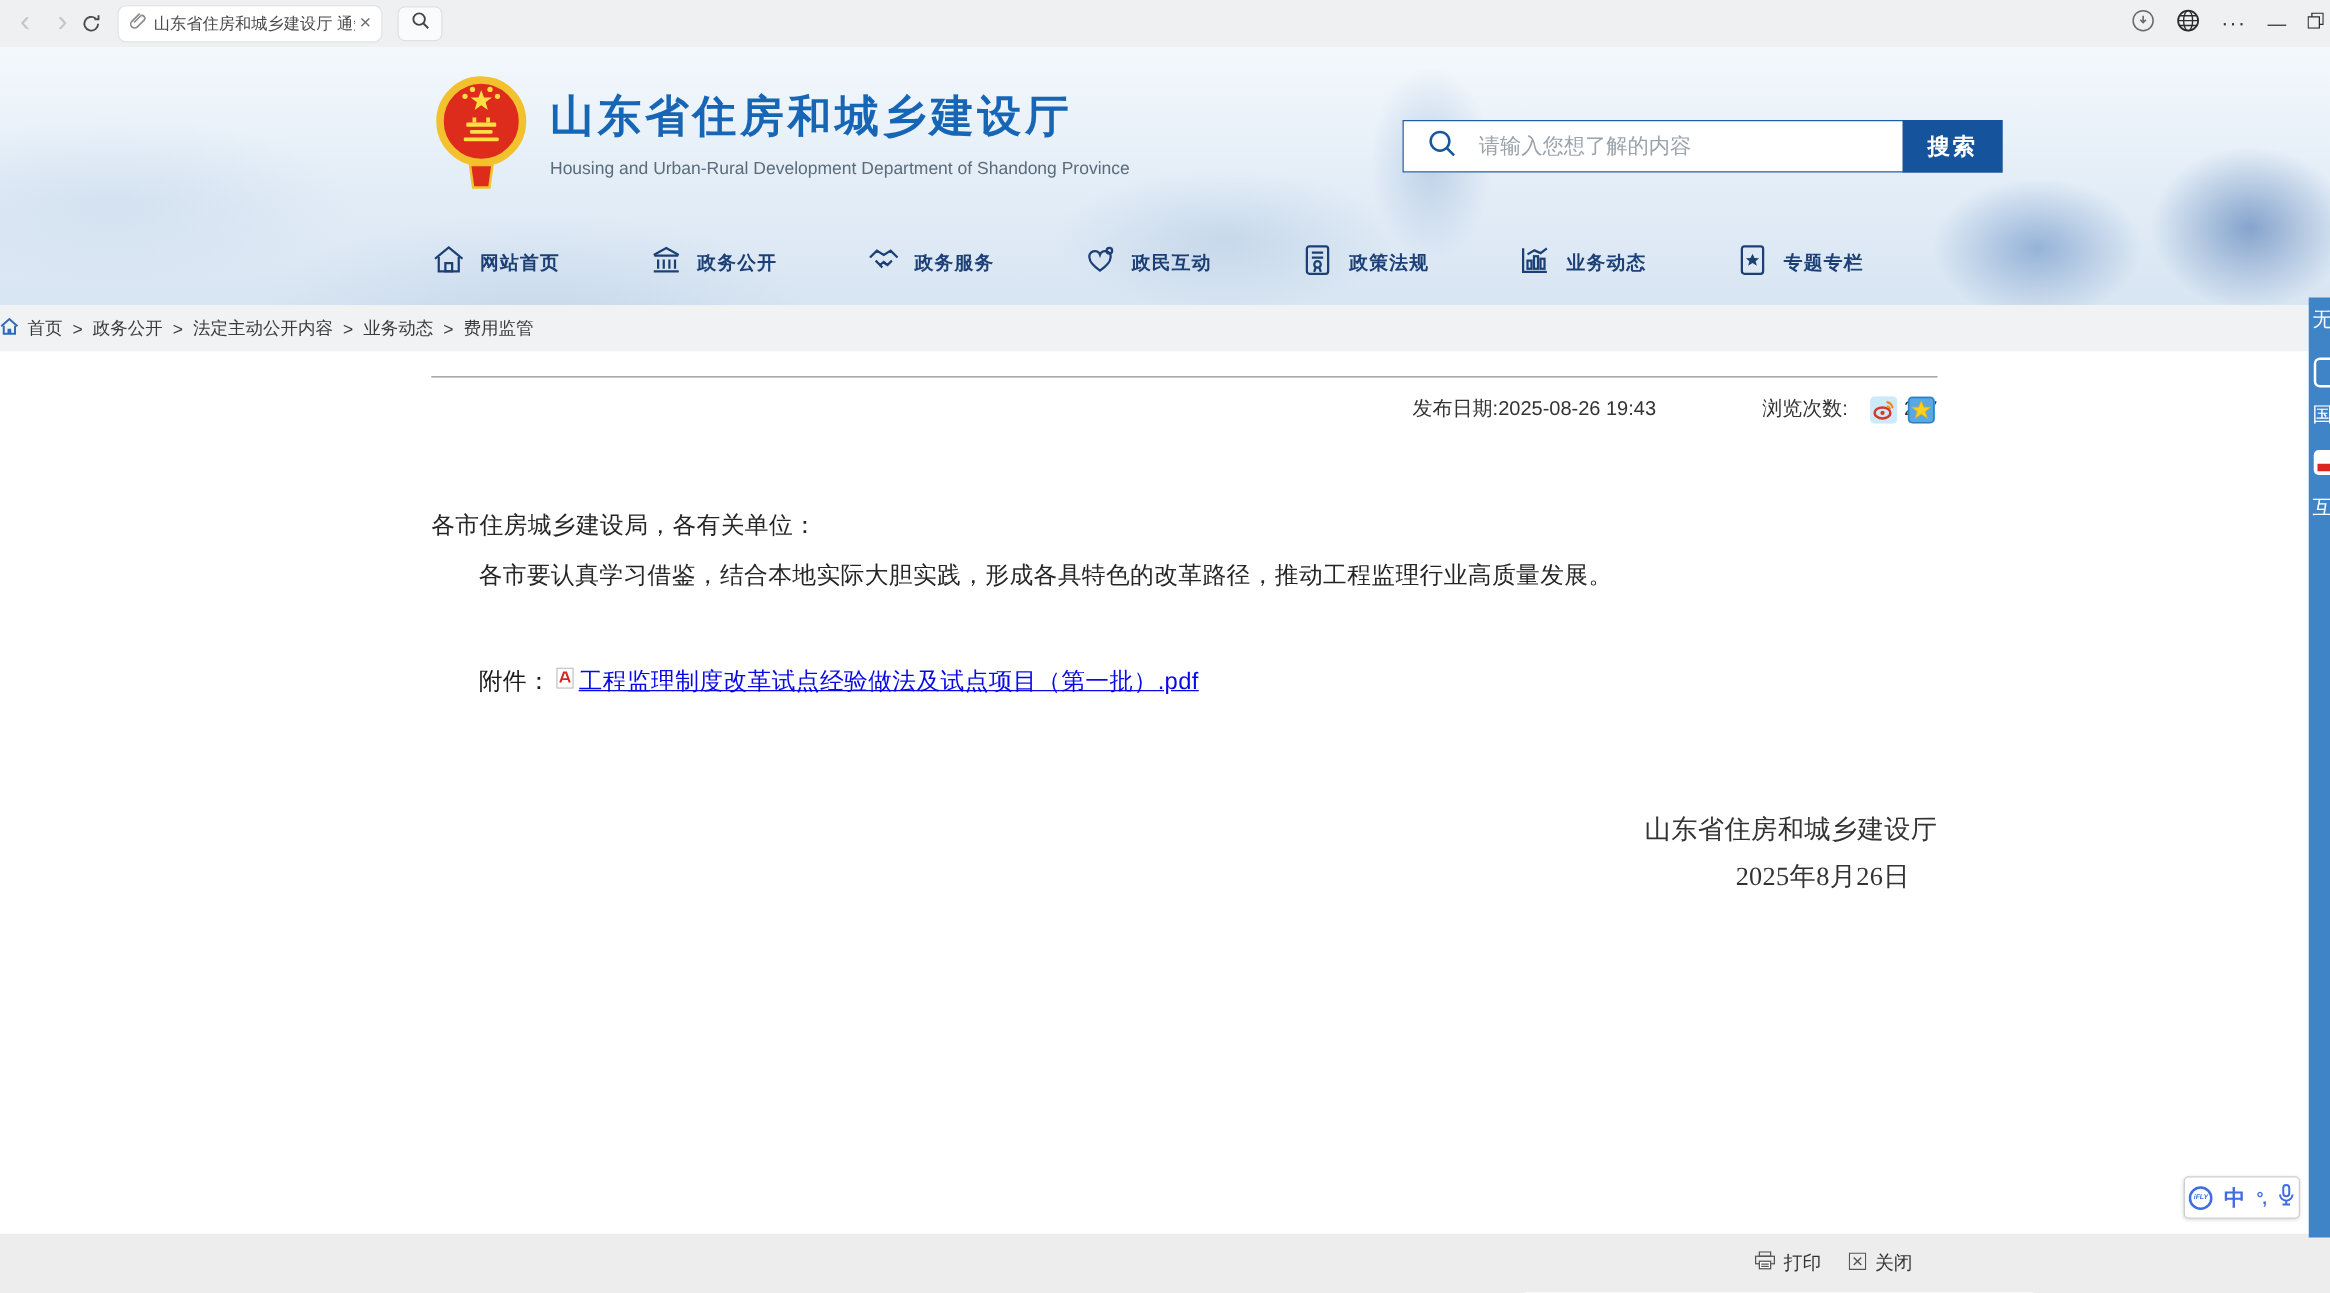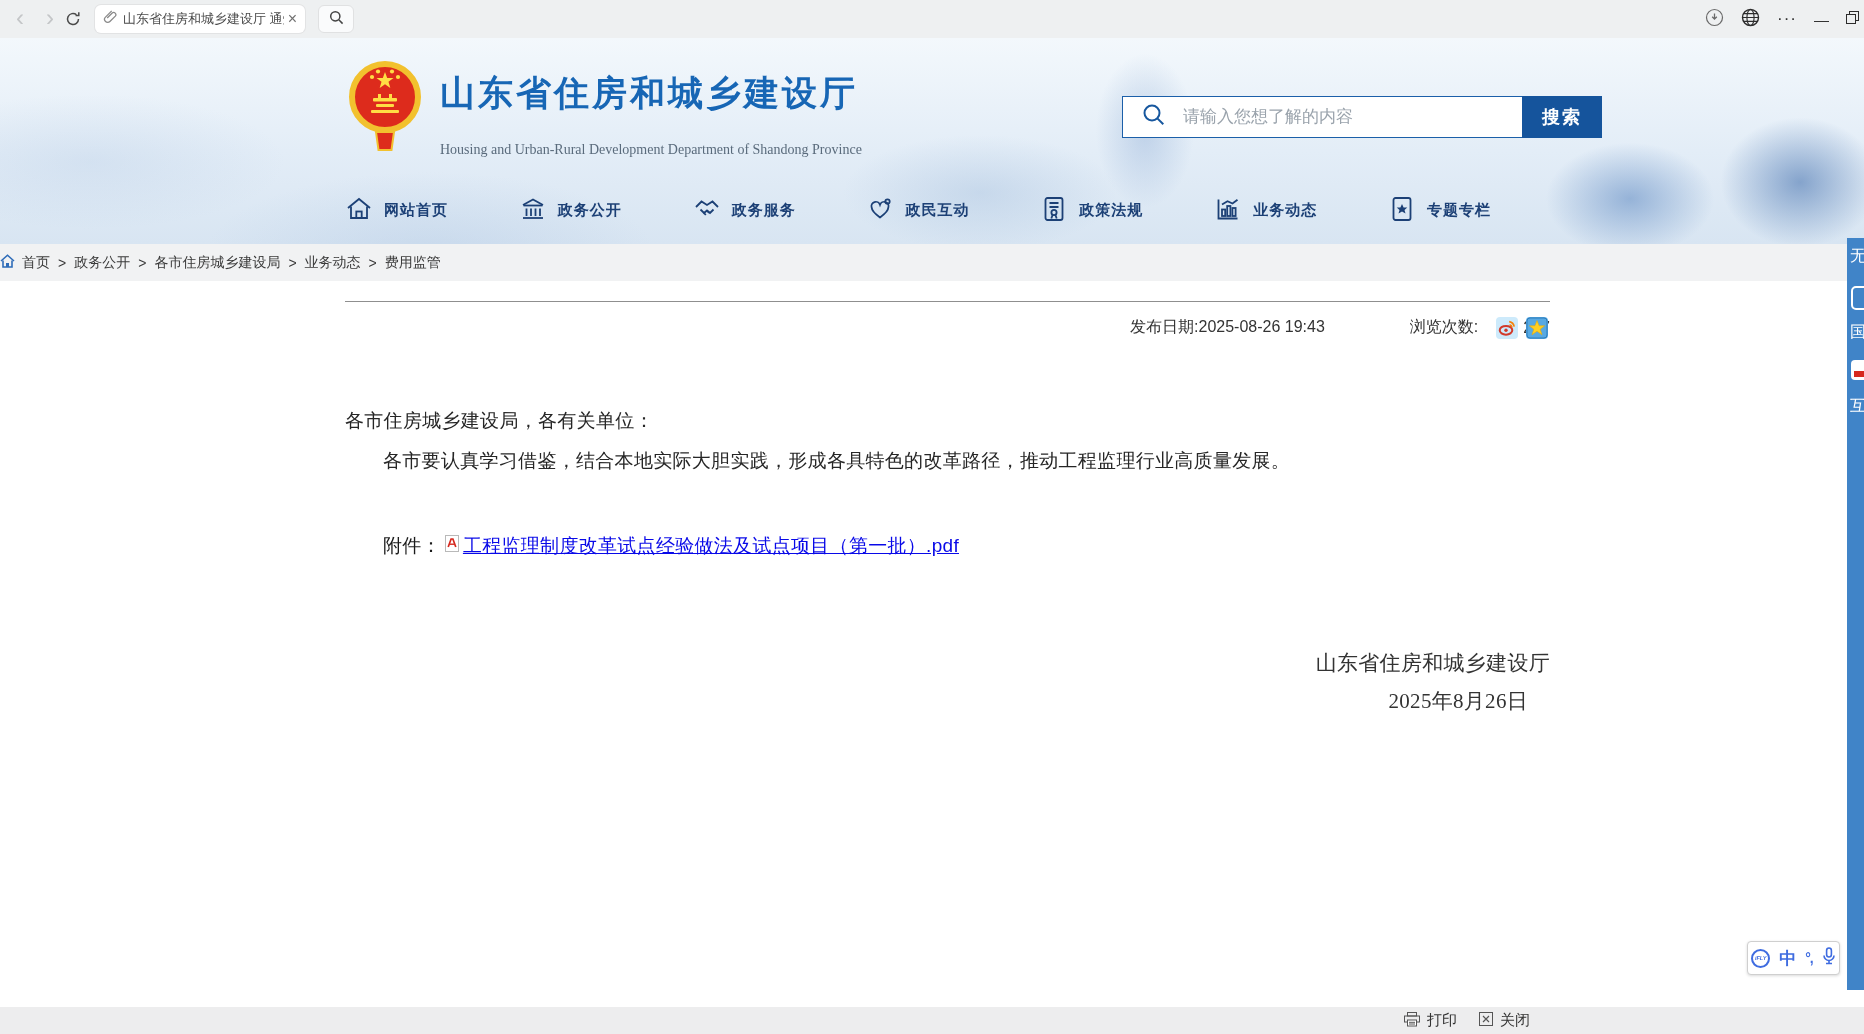--- a/index.html
+++ b/index.html
@@ -29,21 +29,21 @@
       radial-gradient(ellipse 110px 90px at 1800px 70%, rgba(72,116,176,.6), rgba(72,116,176,0) 72%),
       radial-gradient(ellipse 70px 110px at 1145px 45%, rgba(128,162,208,.38), rgba(128,162,208,0) 70%),
       radial-gradient(ellipse 190px 80px at 980px 75%, rgba(150,180,215,.32), rgba(150,180,215,0) 72%),
       radial-gradient(ellipse 300px 110px at 430px 105%, rgba(168,193,224,.33), rgba(168,193,224,0) 75%),
       radial-gradient(ellipse 260px 90px at 90px 60%, rgba(175,198,226,.28), rgba(175,198,226,0) 75%),
       linear-gradient(180deg,#f3f8fc 0%,#e3edf7 55%,#d8e5f2 100%);
   }
   .emblem{position:absolute;left:348px;top:20px;}
   .brand{position:absolute;left:440px;top:32px;}
   .site-title{font-size:35px;font-weight:bold;color:#1766b5;letter-spacing:3px;}
-  .site-sub{margin-top:25px;font-size:14px;color:#5a6b7c;font-family:Liberation Serif, serif;}
+  .site-sub{margin-top:9px;font-size:14px;color:#5a6b7c;}
   .search-box{position:absolute;left:1122px;top:58px;width:480px;height:42px;background:#fff;
     border:1px solid #1b5fa9;box-sizing:border-box;display:flex;align-items:center;padding-left:18px;}
   .search-box input{flex:1;border:none;outline:none;font-size:17px;color:#333;margin-left:14px;background:transparent;
     font-family:"Liberation Sans","DejaVu Sans",sans-serif;}
   .search-box input::placeholder{color:#9aa3ac;}
   .search-btn{width:80px;height:42px;margin:-1px -1px -1px 0;border:none;background:#15549c;color:#fff;
     font-size:18px;font-weight:bold;letter-spacing:2px;font-family:inherit;}
   .main-nav{position:absolute;left:345px;top:150px;width:1146px;height:44px;display:flex;
     justify-content:space-between;align-items:center;}
   .nav-item{display:flex;align-items:center;gap:11px;}
@@ -64,21 +64,21 @@
   .share-icons{position:absolute;right:2px;top:0;display:flex;gap:8px;}
   .doc-body{margin-top:58px;font-size:19px;color:#262626;line-height:40px;text-align:justify;letter-spacing:.3px;}
   .doc-body p{margin:0;}
   .indent{text-indent:2em;}
   .attach-row{margin-top:45px;padding-left:38px;display:flex;align-items:center;gap:4px;font-size:19px;color:#1a1a1a;}
   .attach-link{color:#0909e8;text-decoration:underline;cursor:pointer;}
   .sig-block{margin-top:78px;text-align:right;font-family:"Liberation Serif","DejaVu Serif",serif;
     font-size:21px;color:#333;line-height:38px;}
   .sig-date{padding-right:22px;}
   
-  .page-footer{position:absolute;left:0;bottom:0;width:1864px;height:27px;background:#ededee;
+  .page-footer{position:absolute;left:0;bottom:0;width:1864px;height:47px;background:#ededee;
     display:flex;align-items:center;justify-content:flex-end;padding-right:334px;box-sizing:border-box;
     gap:7px;font-size:15px;color:#333;}
   .foot-gap{width:8px;}
   
   .side-strip{position:absolute;left:1847px;top:238px;width:17px;height:752px;background:#4084c8;
     overflow:hidden;color:#fff;}
   .strip-glyph{position:absolute;left:3px;font-size:16px;}
   .strip-box{position:absolute;left:4px;width:20px;height:20px;border:2px solid #fff;border-radius:5px;background:transparent;}
   .strip-box2{position:absolute;left:4px;width:20px;height:20px;border-radius:4px;background:#fff;}
   .strip-box2::after{content:"";position:absolute;left:3px;top:11px;width:14px;height:6px;background:#d6281e;}
@@ -261,21 +261,21 @@
     <svg width="15" height="14" viewBox="0 0 15 14">
         <path d="M1 7 7.5 1.2 14 7" fill="none" stroke="#2e6cb8" stroke-width="1.6"></path>
         <path d="M3 6.5V13h9V6.5" fill="none" stroke="#2e6cb8" stroke-width="1.6"></path>
         <rect x="6" y="9" width="3" height="4" fill="#2e6cb8"></rect>
       </svg>
   </span>
   <span>首页</span>
   <span class="crumb-sep">&gt;</span>
   <span>政务公开</span>
   <span class="crumb-sep">&gt;</span>
-  <span>各市住房城乡建设局</span>
+  <span>法定主动公开内容</span>
   <span class="crumb-sep">&gt;</span>
   <span>业务动态</span>
   <span class="crumb-sep">&gt;</span>
   <span>费用监管</span>
 </div>
 
 <main class="content">
   <div class="doc-col">
     <div class="rule"></div>
     <div class="meta">

